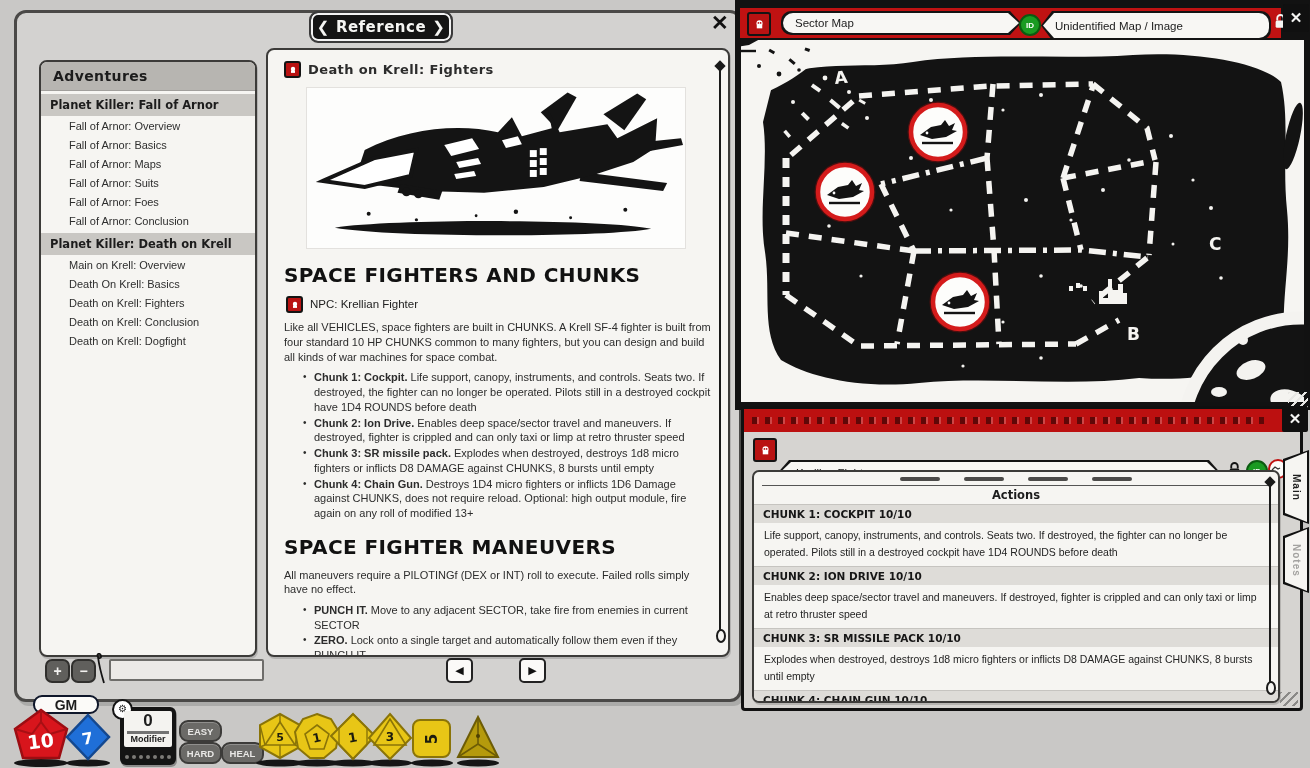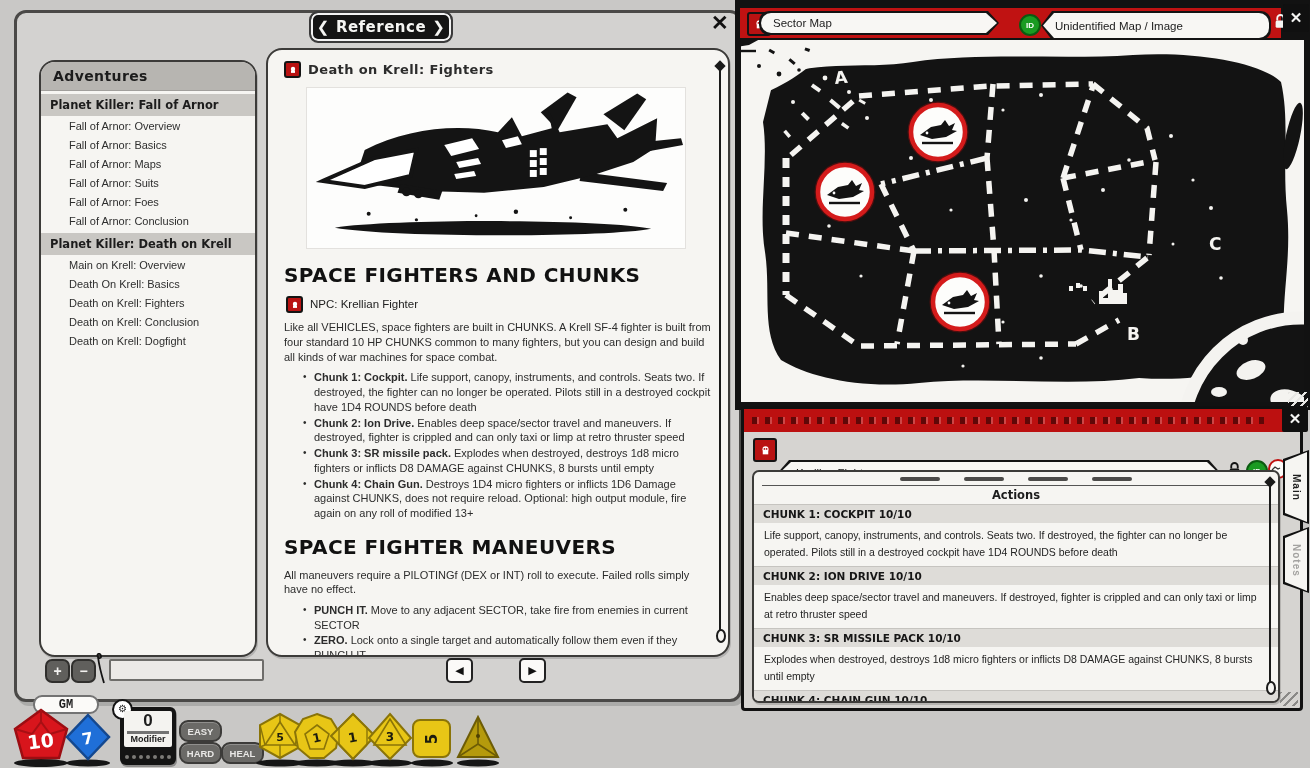--- a/index.html
+++ b/index.html
@@ -3,21 +3,21 @@
 <meta charset="utf-8">
 <style>
   html,body{margin:0;padding:0;}
   .stage{position:relative;width:1310px;height:768px;background:#c9c8c6;overflow:hidden;
          font-family:"Liberation Sans",sans-serif;color:#1c1c1c;}
   .abs{position:absolute;}
 
   
   .win{position:absolute;background:#d3d2d0;border:3px solid #4a4947;border-radius:12px;
        box-shadow:3px 4px 0 rgba(40,40,40,.18);}
-  .panel{position:absolute;background:#f6f5f2;border:2px solid #3c3b39;border-radius:16px;
+  .panel{position:absolute;background:#f6f5f2;border:2px solid #3c3b39;border-radius:8px;
          box-shadow:1px 2px 0 rgba(0,0,0,.15);overflow:hidden;}
   .comic{font-weight:800;letter-spacing:.4px;font-family:"DejaVu Sans",sans-serif;}
 
   
   .ref-badge{position:absolute;left:292px;top:-2px;width:140px;height:28px;background:#141414;
              border-radius:9px;border:2px solid #3a3a3a;box-shadow:inset 0 0 0 2px #f2f2f2;
              display:flex;align-items:center;justify-content:center;gap:6px;color:#f5f5f3;
              font-size:15px;font-weight:800;letter-spacing:.5px;}
   .ref-close{position:absolute;left:694px;top:-2px;font-size:21px;font-weight:800;color:#111;cursor:default;}
   .sb-head{background:#b7b5b1;font-size:14px;padding:6px 12px;border-bottom:1px solid #a19f9c;}
@@ -80,22 +80,22 @@
   .npc-head{position:absolute;left:0;top:23px;right:0;height:36px;display:flex;align-items:center;}
   .act-h{background:#dedcd8;border-top:1px solid #c6c4c0;font-weight:800;font-size:10.5px;
          padding:3px 9px;color:#161616;font-family:"DejaVu Sans",sans-serif;}
   .act-p{font-size:10.5px;line-height:17px;padding:4px 10px 5px 10px;margin:0;color:#242424;}
   .vtab{position:absolute;background:#111;}
   .vtab .in{position:absolute;inset:2px;background:#f6f5f2;display:flex;align-items:center;justify-content:center;}
   .vtab, .vtab .in{clip-path:polygon(0 9px,100% 0,100% 100%,0 calc(100% - 9px));}
   .vtab span{writing-mode:vertical-rl;font-size:10px;font-weight:700;letter-spacing:1px;}
 
   
-  .gm-pill{position:absolute;left:33px;top:695px;width:62px;height:15px;background:#fbfaf8;border:2px solid #737373;
-        border-radius:9px;display:flex;align-items:center;justify-content:center;font-size:12px;font-weight:800;font-family:Liberation Mono, monospace;}
+  .gm-pill{position:absolute;left:33px;top:695px;width:62px;height:15px;background:#fbfaf8;border:2px solid #0f172a;
+        border-radius:9px;display:flex;align-items:center;justify-content:center;font-size:14px;font-weight:800;}
   .chip{position:absolute;background:#6b6a67;border:2px solid #3c3b39;border-radius:9px;color:#e9e8e6;
         font-weight:800;font-size:9.5px;display:flex;align-items:center;justify-content:center;
         box-shadow:inset 0 1px 0 rgba(255,255,255,.25);}
   .modbox{position:absolute;left:120px;top:707px;width:56px;height:58px;background:#141414;border-radius:6px;
         box-shadow:1px 2px 0 rgba(0,0,0,.3);}
   .modbox .face{position:absolute;left:4px;top:4px;right:4px;height:36px;background:#f4f3f0;border-radius:2px;
         text-align:center;}
   .modbox .val{font-size:17px;font-weight:800;line-height:20px;}
   .modbox .lbl{font-size:9px;font-weight:800;border-top:3px solid #737373;margin:0 3px;}
   .modbox .dots{position:absolute;left:5px;right:5px;bottom:4px;height:8px;display:flex;gap:3px;
@@ -219,21 +219,21 @@
   <div class="win-map">
     <div class="map-titlebar"></div>
     <span class="modicon abs" style="left:12px;top:12px;">
       <svg width="11" height="11" viewBox="0 0 10 10">
           <circle cx="5" cy="4" r="2.8" fill="#fff"></circle>
           <rect x="2.5" y="5.5" width="5" height="3" fill="#fff"></rect>
           <circle cx="4" cy="3.6" r=".8" fill="#b91212"></circle>
           <circle cx="6" cy="3.6" r=".8" fill="#b91212"></circle>
         </svg>
     </span>
-    <div class="banner pt-r" style="left:24px;top:11px;width:240px;height:24px;">
+    <div class="banner pt-r" style="left:46px;top:11px;width:240px;height:24px;">
       <div class="inner">Sector Map</div>
     </div>
     <div class="idbadge abs" style="left:284px;top:14px;">ID</div>
     <div class="banner pt-l" style="left:306px;top:11px;width:230px;height:29px;">
       <div class="inner">Unidentified Map / Image</div>
     </div>
     <svg class="abs" style="left:539px;top:13px;" width="13" height="17" viewBox="0 0 12 14">
       <path d="M3,6 V4 a3,3 0 0 1 6,0 V6" fill="none" stroke="#f5f5f3" stroke-width="1.7"></path>
       <rect x="1.5" y="6" width="9" height="6.8" rx="1.4" fill="#f5f5f3"></rect>
     </svg>

